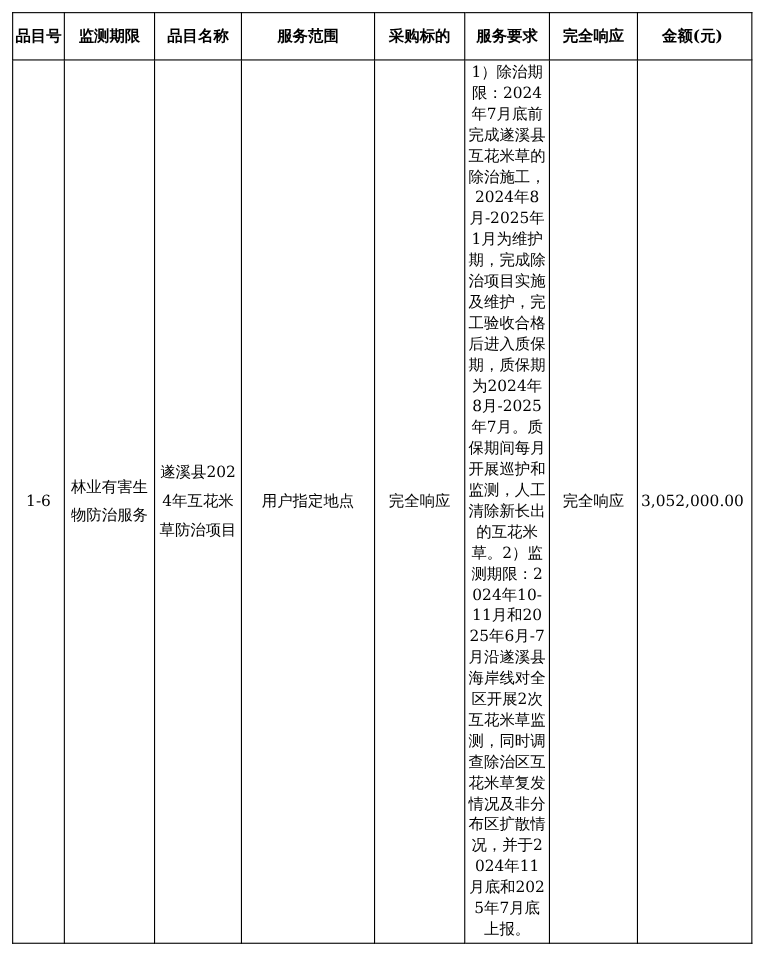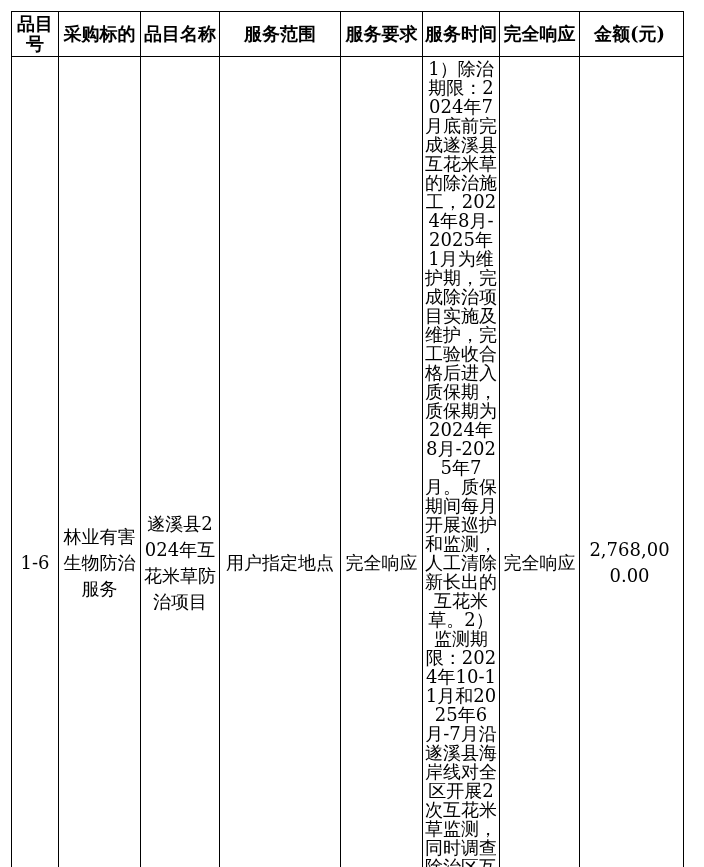--- a/index.html
+++ b/index.html
@@ -15,21 +15,21 @@
   table.doc-table {
     border-collapse: collapse;
     table-layout: fixed;
     width: 672px;
     margin: 11px 0 0 11px;
     background: #ffffff;
   }
   .doc-table th,
   .doc-table td {
     border: 1px solid #000000;
-    font-size: 18px;
+    font-size: 14px;
     text-align: center;
     vertical-align: middle;
     padding: 2px;
     overflow: hidden;
     word-break: break-all;
   }
   .doc-table thead th {
     font-weight: bold;
     height: 43px;
     line-height: 20px;
@@ -58,34 +58,34 @@
     <col style="width:79px">
     <col style="width:121px">
     <col style="width:82px">
     <col style="width:77px">
     <col style="width:80px">
     <col style="width:104px">
   </colgroup>
   <thead>
     <tr>
       <th>品目号</th>
-      <th>采购标的</th>
+      <th>监测期限</th>
       <th>品目名称</th>
       <th>服务范围</th>
+      <th>采购标的</th>
       <th>服务要求</th>
-      <th>服务时间</th>
       <th>完全响应</th>
       <th class="amount-col">金额(元)</th>
     </tr>
   </thead>
   <tbody>
     <tr>
       <td>1-6</td>
       <td>林业有害生物防治服务</td>
       <td>遂溪县2024年互花米草防治项目</td>
       <td>用户指定地点</td>
       <td>完全响应</td>
       <td class="time-cell">1）除治期限：2024年7月底前完成遂溪县互花米草的除治施工，2024年8月-2025年1月为维护期，完成除治项目实施及维护，完工验收合格后进入质保期，质保期为2024年8月-2025年7月。质保期间每月开展巡护和监测，人工清除新长出的互花米草。2）监测期限：2024年10-11月和2025年6月-7月沿遂溪县海岸线对全区开展2次互花米草监测，同时调查除治区互花米草复发情况及非分布区扩散情况，并于2024年11月底和2025年7月底上报。</td>
       <td>完全响应</td>
-      <td class="amount-cell">2,768,000.00</td>
+      <td class="amount-cell">3,052,000.00</td>
     </tr>
   </tbody>
 </table>
 
 </body></html>

